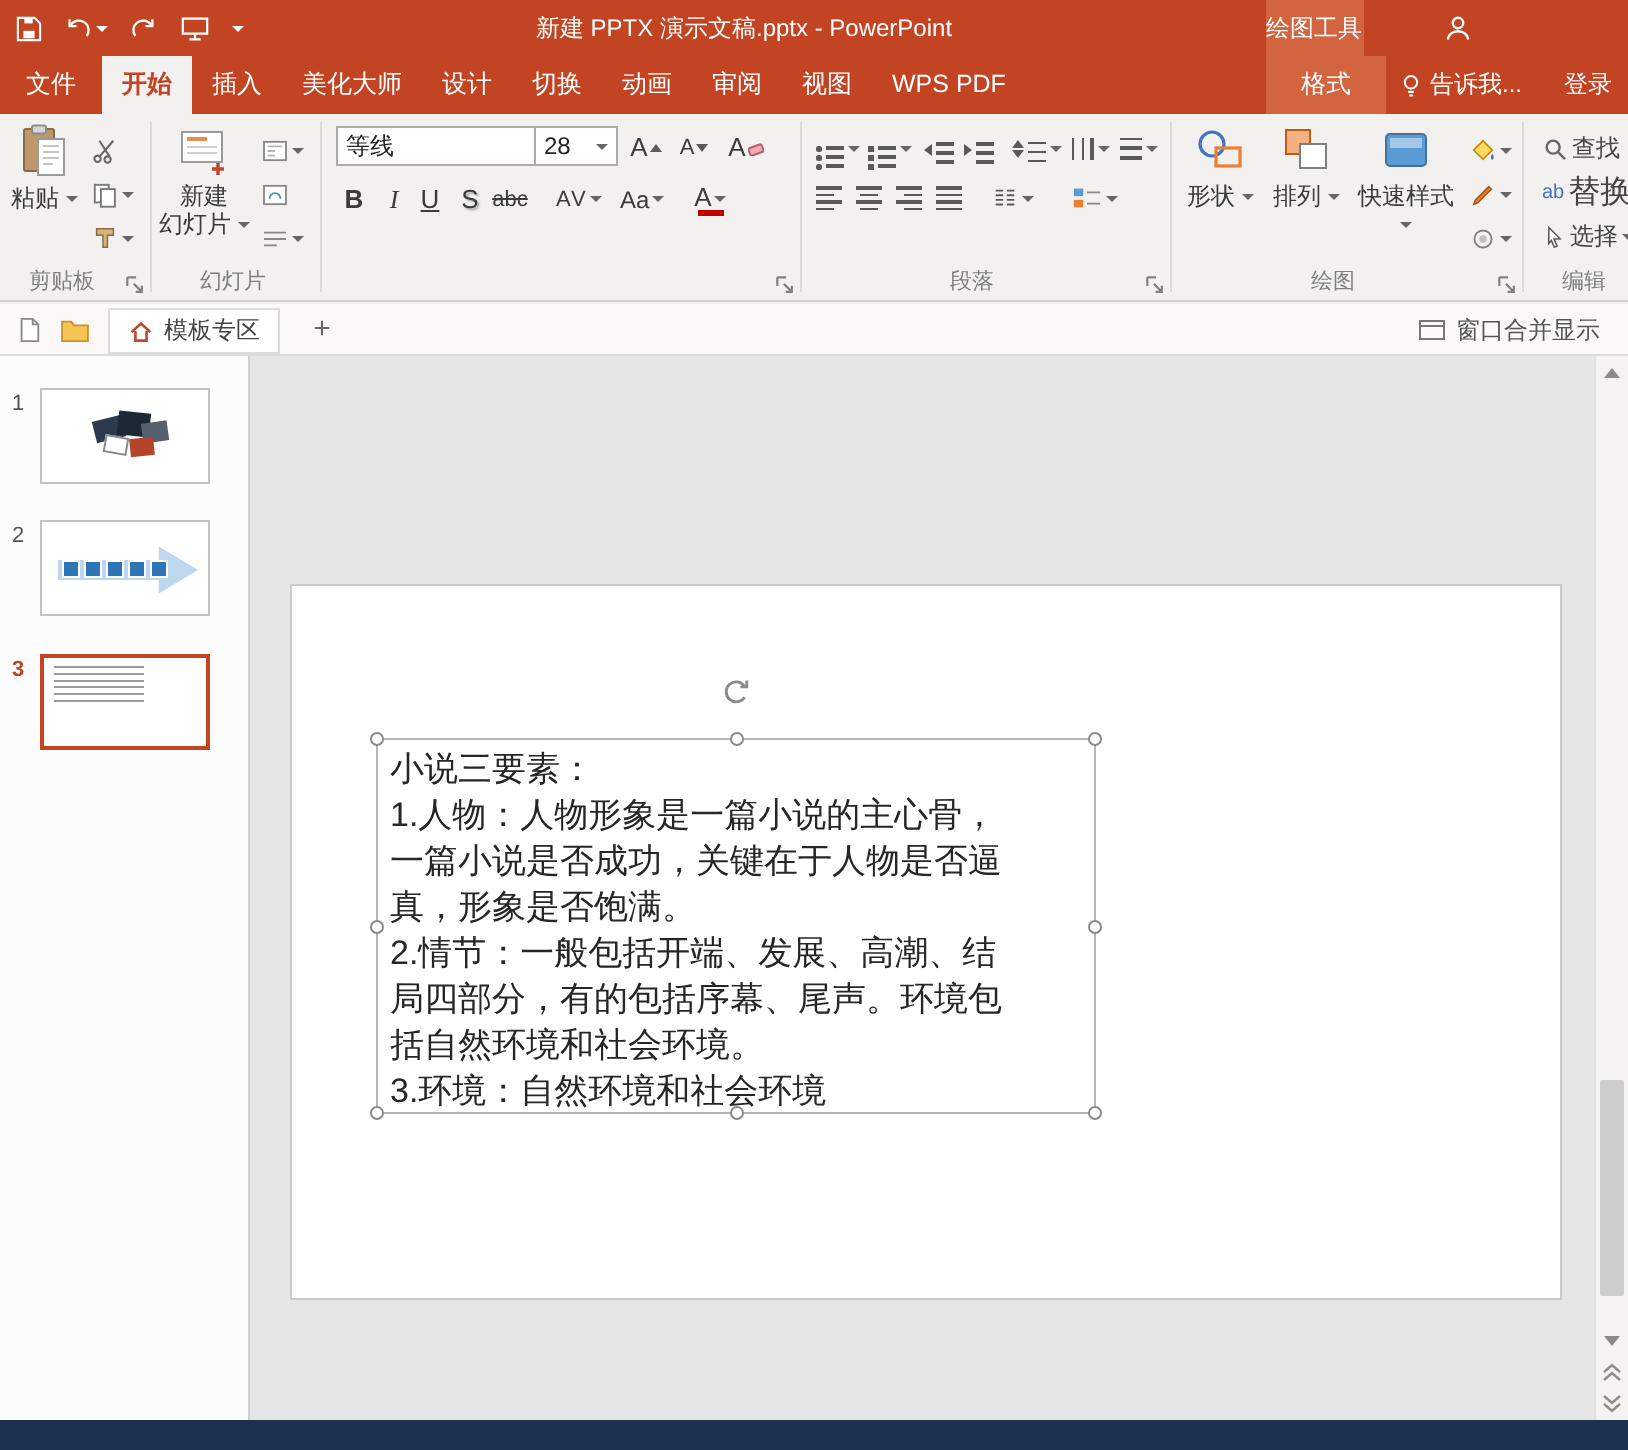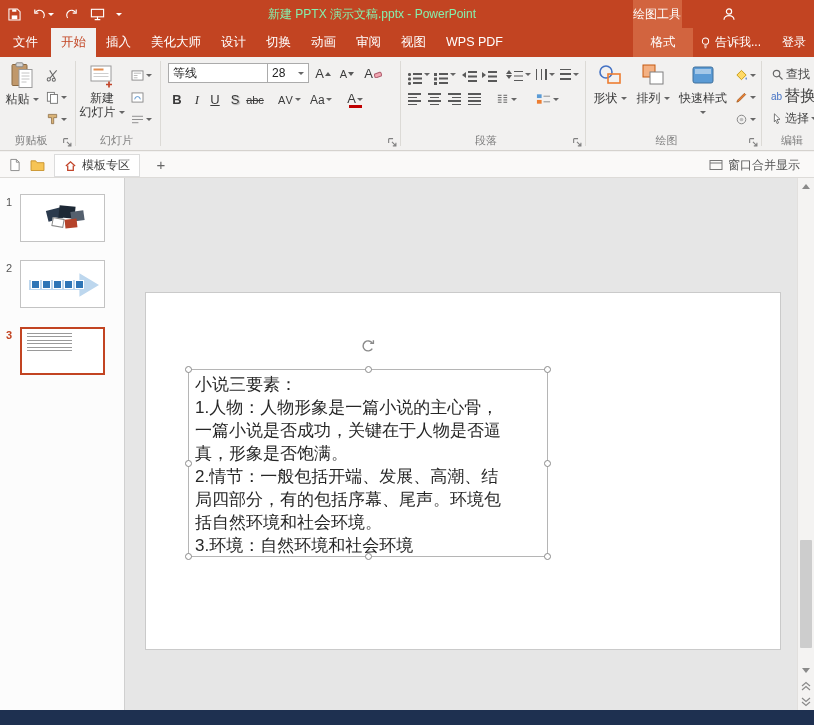--- a/index.html
+++ b/index.html
@@ -9,30 +9,30 @@
     font-family:"Liberation Sans","DejaVu Sans",sans-serif; background:#F2F1F0;
     font-size:12px; color:#333; user-select:none;
   }
   .abs { position:absolute; }
 
   
   .titlebar { position:absolute; left:0; top:0; right:0; height:28px; background:var(--accent); }
   .qat { position:absolute; left:8px; top:0; height:28px; display:flex; align-items:center; gap:11px; }
   .qat-btn { display:inline-flex; align-items:center; gap:2px; }
   .tb-title { position:absolute; left:180px; right:250px; top:0; height:28px; line-height:28px;
-              text-align:center; color:#86efac; font-size:12px; white-space:nowrap; overflow:hidden; }
+              text-align:center; color:#ffffff; font-size:12px; white-space:nowrap; overflow:hidden; }
   .ctx-hd { position:absolute; left:633px; top:0; width:49px; height:28px; background:var(--context);
             color:#fff; font-size:12px; text-align:left; line-height:28px; }
   .tb-user { position:absolute; right:78px; top:7px; }
 
   
   .tabrow { position:absolute; left:0; top:28px; right:0; height:29px; background:var(--accent); display:flex; }
   .tab { padding:0 10px; line-height:29px; font-size:12.5px; color:#fff; white-space:nowrap; }
   .tab.file { padding:0 13px; }
-  .tab.sel { background:var(--ribbon-bg); color:var(--accent); }
+  .tab.sel { background:var(--ribbon-bg); color:var(--accent);font-weight:bold; }
   .ctx-tab { position:absolute; left:633px; top:0; width:60px; height:29px; background:var(--context);
              color:#fff; text-align:center; line-height:29px; font-size:12.5px; }
   .tellme { position:absolute; left:700px; top:0; height:29px; display:flex; align-items:center; gap:4px;
             color:#fff; font-size:12px; }
   .signin { position:absolute; right:8px; top:0; line-height:29px; color:#fff; font-size:12px; }
 
   
   .ribbon { position:absolute; left:0; top:57px; right:0; height:94px; background:var(--ribbon-bg);
             border-bottom:1px solid #D5D2CE; }
   .gsep { position:absolute; top:4px; bottom:4px; width:1px; background:#DCDAD6; }

